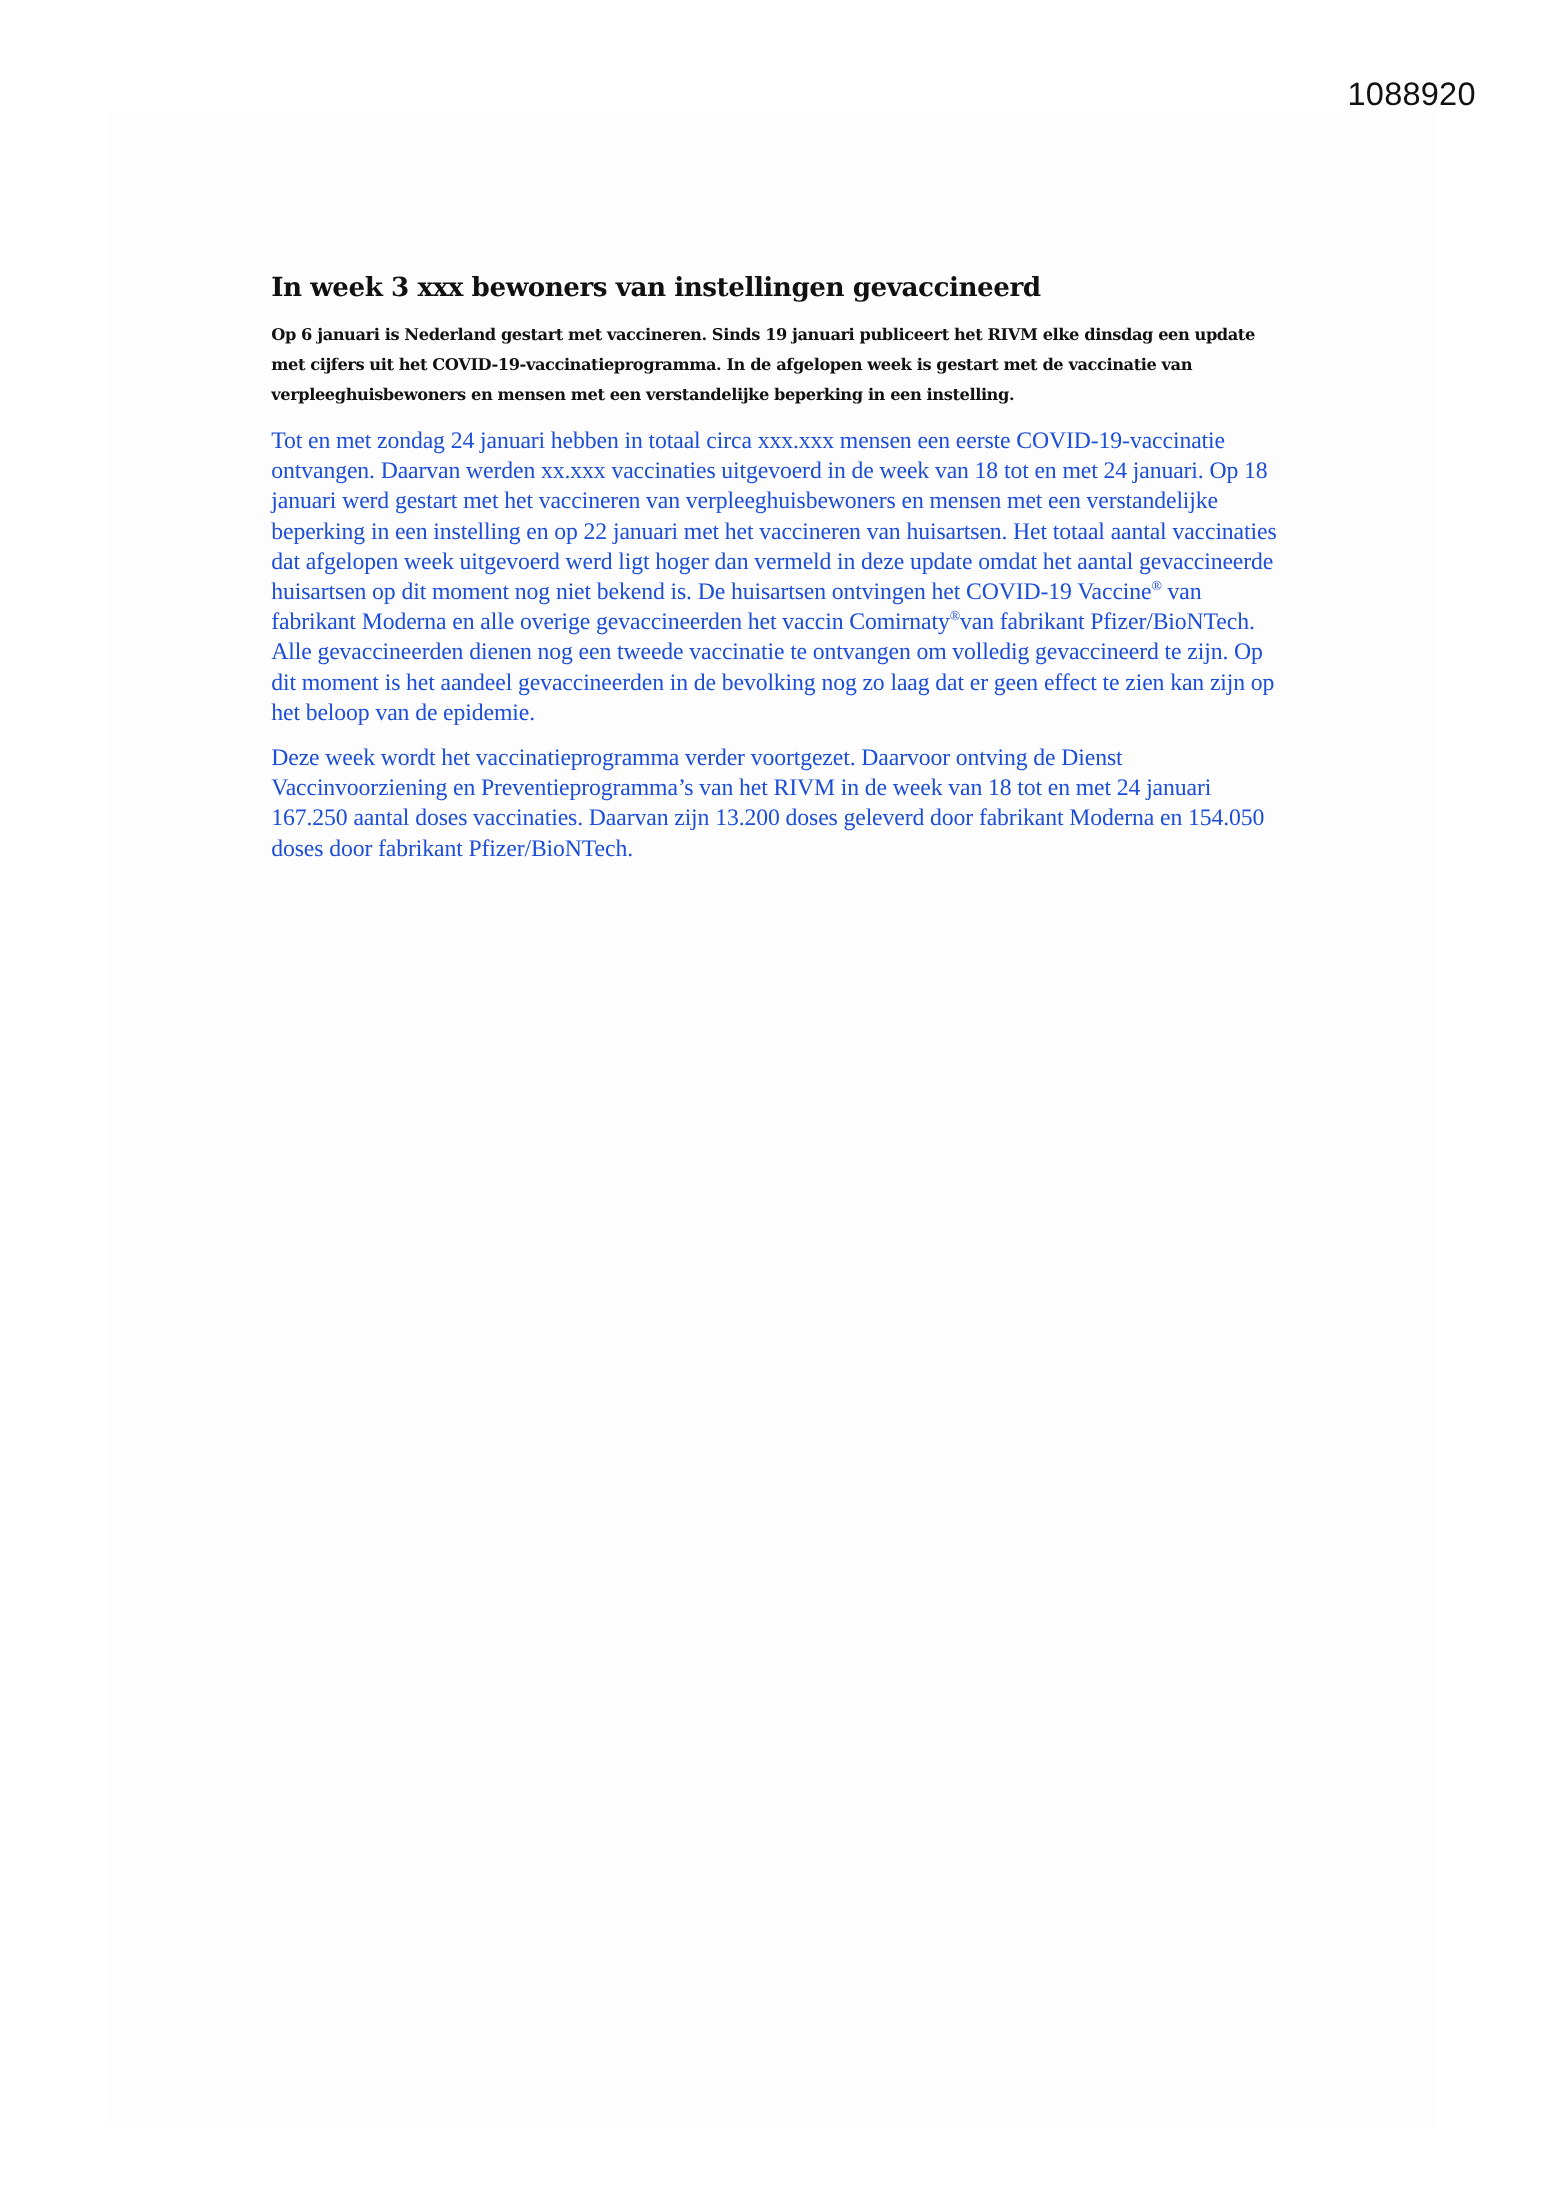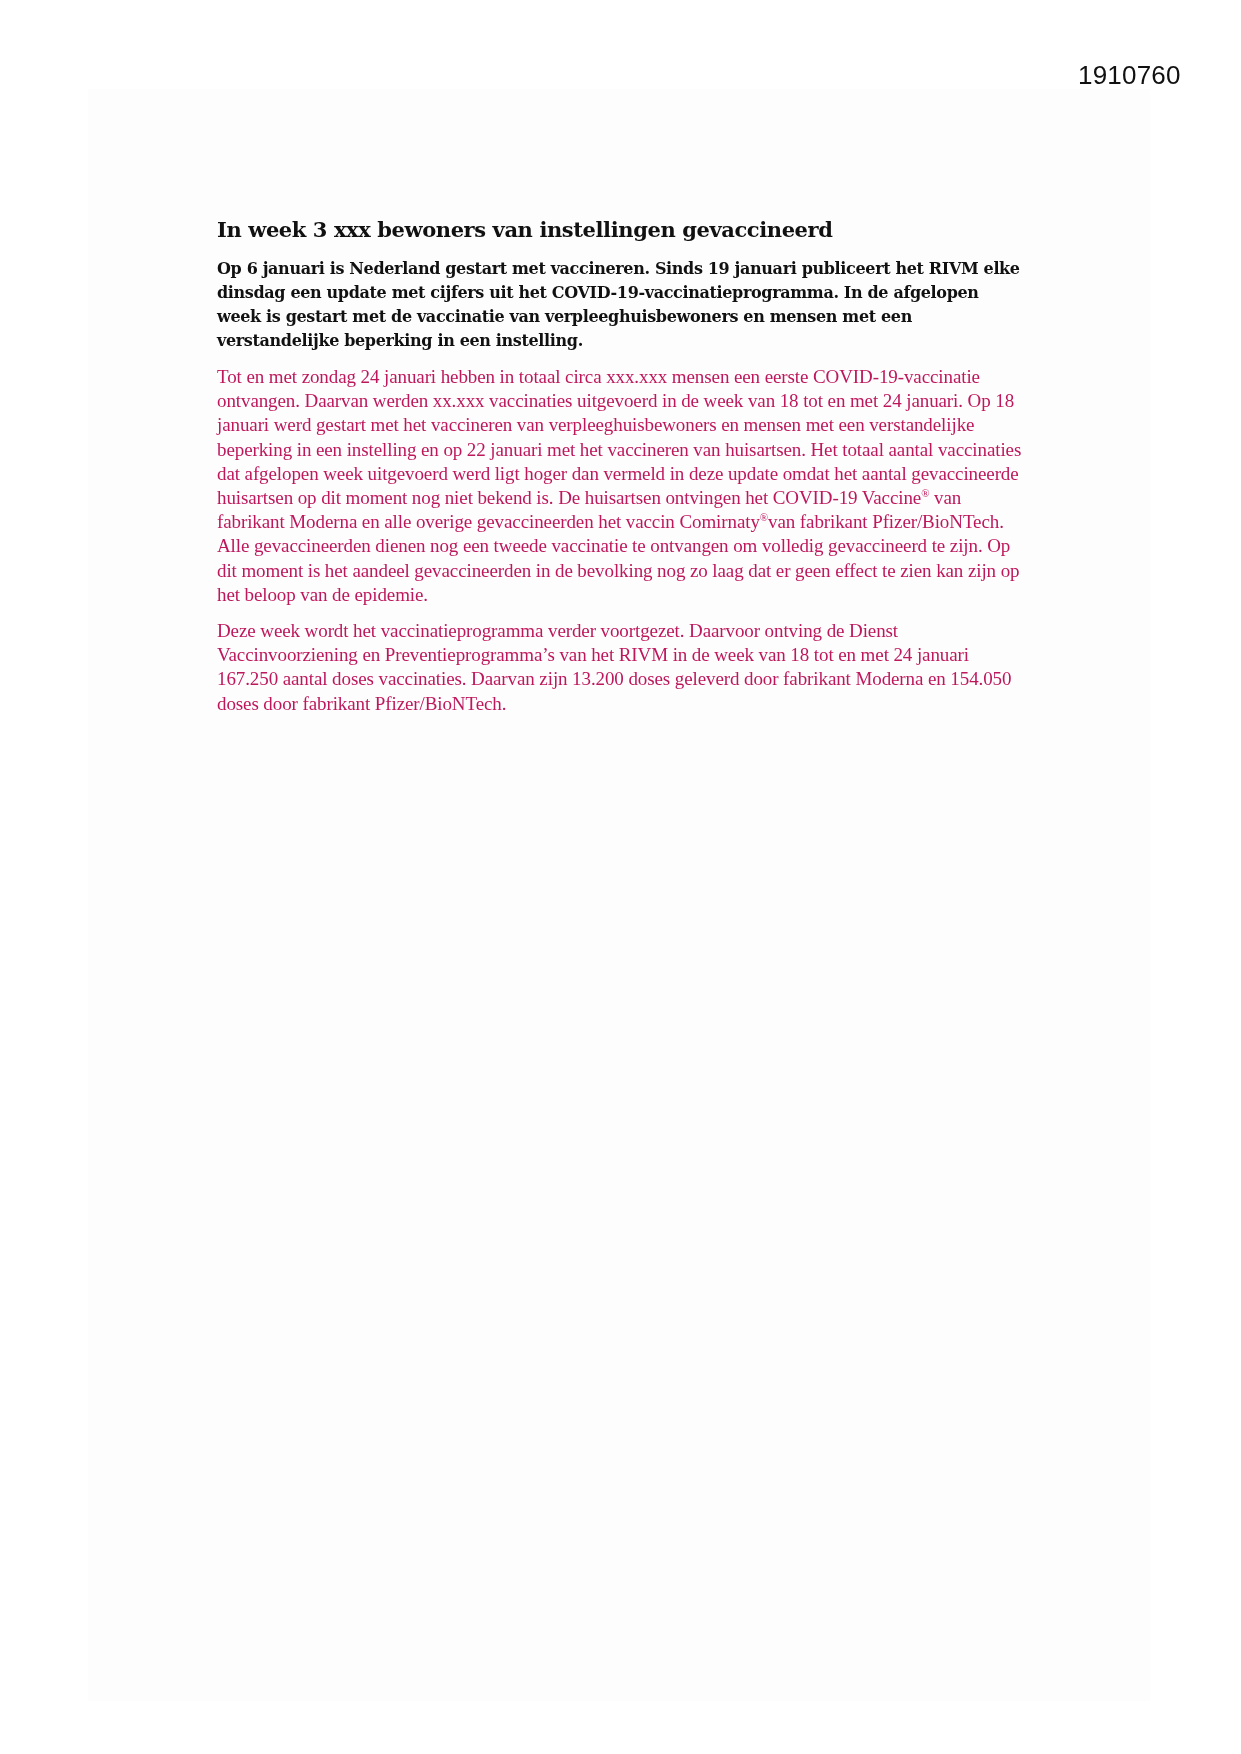--- a/index.html
+++ b/index.html
@@ -43,43 +43,43 @@
       font-weight: bold;
       font-size: 21px;
       line-height: 30px;
       margin: 0 0 12px 0;
       color: #111111;
       letter-spacing: -0.4px;
     }
     .lead {
       font-family: "DejaVu Serif", serif;
       font-weight: bold;
-      font-size: 16px;
+      font-size: 13px;
       line-height: 24px;
       margin: 0 0 12px 0;
       color: #111111;
       letter-spacing: -0.35px;
     }
     .body-text {
       font-family: "Liberation Serif", serif;
       font-size: 19px;
       line-height: 24.2px;
       margin: 0 0 12px 0;
-      color: #be185d;
+      color: #1d4ed8;
       letter-spacing: -0.1px;
     }
     .body-text sup {
       font-size: 11px;
       line-height: 0;
     }
   </style>
 </head>
 <body>
 
-<div class="doc-id">1910760</div>
+<div class="doc-id">1088920</div>
 
 <div class="page-area"></div>
 
 <div class="content">
   <h1 class="title">In week 3 xxx bewoners van instellingen gevaccineerd</h1>
   <p class="lead">Op 6 januari is Nederland gestart met vaccineren. Sinds 19 januari publiceert het RIVM elke dinsdag een update met cijfers uit het COVID-19-vaccinatieprogramma. In de afgelopen week is gestart met de vaccinatie van verpleeghuisbewoners en mensen met een verstandelijke beperking in een instelling.</p>
   <p class="body-text"><span>Tot en met zondag 24 januari hebben in totaal circa xxx.xxx mensen een eerste COVID-19-vaccinatie ontvangen. Daarvan werden xx.xxx vaccinaties uitgevoerd in de week van 18 tot en met 24 januari. Op 18 januari werd gestart met het vaccineren van verpleeghuisbewoners en mensen met een verstandelijke beperking in een instelling en op 22 januari met het vaccineren van huisartsen. Het totaal aantal vaccinaties dat afgelopen week uitgevoerd werd ligt hoger dan vermeld in deze update omdat het aantal gevaccineerde huisartsen op dit moment nog niet bekend is. De huisartsen ontvingen het COVID-19 Vaccine</span><sup>®</sup><span> van fabrikant Moderna en alle overige gevaccineerden het vaccin Comirnaty</span><sup>®</sup><span>van fabrikant Pfizer/BioNTech. Alle gevaccineerden dienen nog een tweede vaccinatie te ontvangen om volledig gevaccineerd te zijn. Op dit moment is het aandeel gevaccineerden in de bevolking nog zo laag dat er geen effect te zien kan zijn op het beloop van de epidemie.</span></p>
   <p class="body-text">Deze week wordt het vaccinatieprogramma verder voortgezet. Daarvoor ontving de Dienst Vaccinvoorziening en Preventieprogramma’s van het RIVM in de week van 18 tot en met 24 januari 167.250 aantal doses vaccinaties. Daarvan zijn 13.200 doses geleverd door fabrikant Moderna en 154.050 doses door fabrikant Pfizer/BioNTech.</p>
 </div>
 

